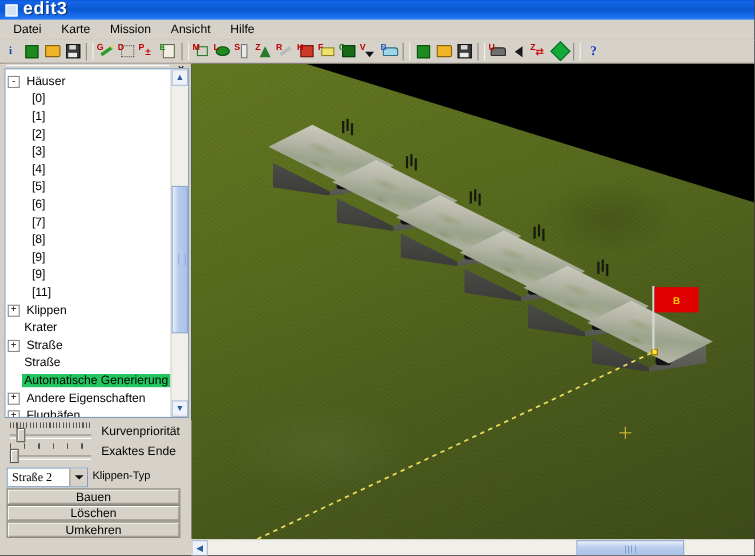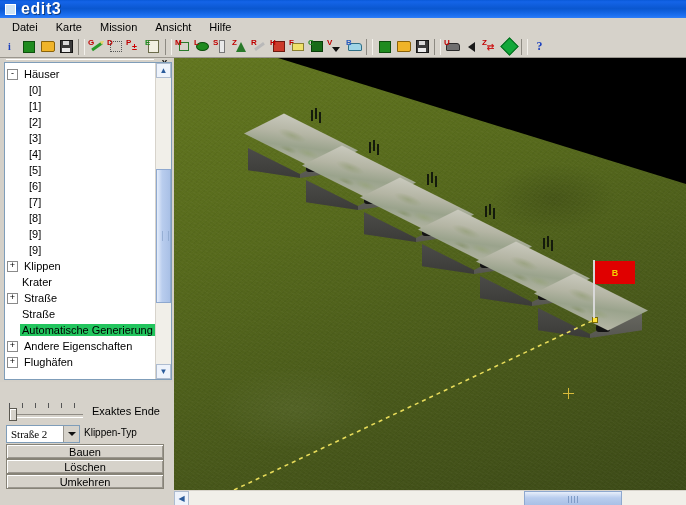--- a/index.html
+++ b/index.html
@@ -412,20 +412,23 @@
         </div>
         <div class="tnode child">
           <span class="lbl">[8]</span>
         </div>
         <div class="tnode child">
           <span class="lbl">[9]</span>
         </div>
         <div class="tnode child">
           <span class="lbl">[9]</span>
         </div>
+        <div class="tnode child">
+          <span class="lbl">[11]</span>
+        </div>
         <div class="tnode">
           <span class="exp">+</span>
           <span class="lbl">Klippen</span>
         </div>
         <div class="tnode">
           <span class="spacer"></span>
           <span class="lbl">Krater</span>
         </div>
         <div class="tnode">
           <span class="exp">+</span>
@@ -450,20 +453,28 @@
       </div>
     <div id="treesb">
       <div class="sbbtn" id="sbup">▲</div>
       <div id="sbthumb"></div>
       <div class="sbbtn" id="sbdown">▼</div>
     </div>
   </div>
 
   <div id="controls">
 
+    <div class="sliderrow" style="left:6px;top:1px;">
+      <div class="trk">
+        <div class="ticks"></div>
+        <div class="rail"></div>
+        <div class="knob" id="knob1" style="left: 8.6px;"></div>
+      </div>
+      <div class="ctl-label">Kurvenpriorität</div>
+    </div>
 
     <div class="sliderrow" style="left:6px;top:20px;">
       <div class="trk">
         <div class="ticks sparse"></div>
         <div class="rail"></div>
         <div class="knob" id="knob2" style="left: 3px;"></div>
       </div>
       <div class="ctl-label">Exaktes Ende</div>
     </div>
   </div>

